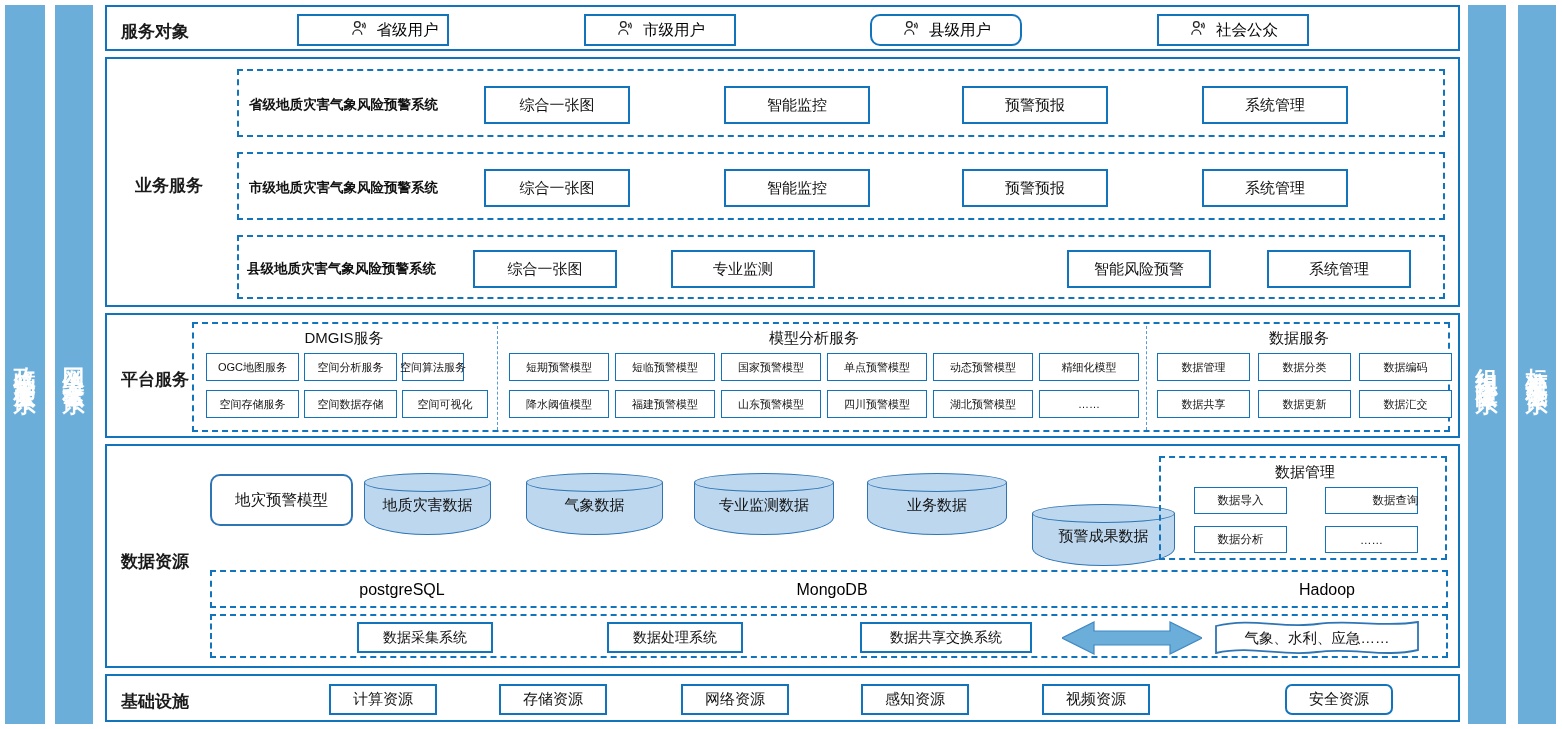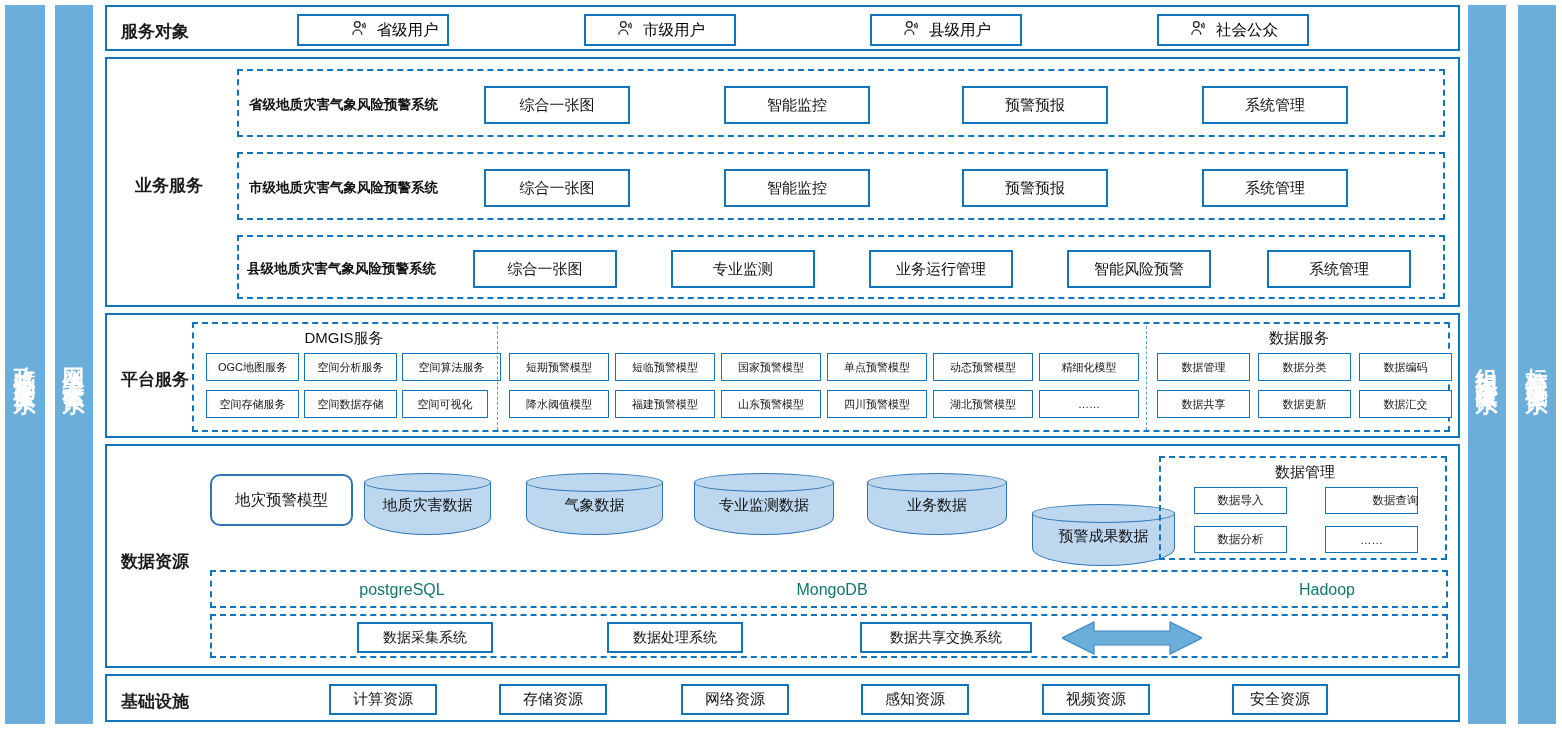--- a/index.html
+++ b/index.html
@@ -42,21 +42,21 @@
   .cyl .top{position:absolute;left:0;right:0;top:0;height:19px;background:#BDD7EE;
             border:1.6px solid #2E75B6;border-radius:50%/50%;box-sizing:border-box;}
   .cyl .lbl{position:absolute;left:0;right:0;top:50%;transform:translateY(-44%);
             text-align:center;font-size:15px;color:#111;z-index:3;white-space:nowrap;}
 
   
   .roundbox{position:absolute;border:2px solid #2E75B6;border-radius:10px;background:#fff;
             display:flex;align-items:center;justify-content:center;font-size:15.5px;color:#111;box-sizing:border-box;}
 
   
-  .dbname{position:absolute;font-size:16px;color:#0f766e;white-space:nowrap;text-align:center;}
+  .dbname{position:absolute;font-size:16px;color:#000000;white-space:nowrap;text-align:center;}
 
   
   .dblarrow{position:absolute;}
 
   
   .wave{position:absolute;}
   .wave .wtext{position:absolute;left:0;right:0;top:50%;transform:translateY(-50%);
                text-align:center;font-size:14.5px;color:#111;white-space:nowrap;}
 </style>
 </head>
@@ -96,21 +96,21 @@
       <span>
         <svg width="19" height="19" viewBox="0 0 24 24" fill="none" stroke="#222" stroke-width="1.6">
           <circle cx="10.5" cy="7" r="3.6"></circle>
           <path d="M4.8 20c0-3.6 2.6-6.2 5.7-6.2s5.7 2.6 5.7 6.2"></path>
           <path d="M16.5 6.4c1.3 1 1.6 3 .6 4.4M18.6 4.6c2.1 1.7 2.6 4.9 1 7.2"></path>
         </svg>
       </span>
       <span>市级用户</span>
     </div>
 
-    <div class="userchip" style="left:763px;top:7px;width:152px;height:32px;">
+    <div class="userchip" style="left:763px;top:7px;width:152px;height:32px;border-radius:10px;">
       <span>
         <svg width="19" height="19" viewBox="0 0 24 24" fill="none" stroke="#222" stroke-width="1.6">
           <circle cx="10.5" cy="7" r="3.6"></circle>
           <path d="M4.8 20c0-3.6 2.6-6.2 5.7-6.2s5.7 2.6 5.7 6.2"></path>
           <path d="M16.5 6.4c1.3 1 1.6 3 .6 4.4M18.6 4.6c2.1 1.7 2.6 4.9 1 7.2"></path>
         </svg>
       </span>
       <span>县级用户</span>
     </div>
 
@@ -142,41 +142,41 @@
       <div class="chip" style="left:245px;top:15px;width:146px;height:38px;">综合一张图</div>
       <div class="chip" style="left:485px;top:15px;width:146px;height:38px;">智能监控</div>
       <div class="chip" style="left:723px;top:15px;width:146px;height:38px;">预警预报</div>
       <div class="chip" style="left:963px;top:15px;width:146px;height:38px;">系统管理</div>
     </div>
 
     <div class="dash" style="left:130px;top:176px;width:1208px;height:64px;">
       <div class="sysname" style="left:8px;top:23px;">县级地质灾害气象风险预警系统</div>
       <div class="chip" style="left:234px;top:13px;width:144px;height:38px;">综合一张图</div>
       <div class="chip" style="left:432px;top:13px;width:144px;height:38px;">专业监测</div>
-      <div class="chip" style="left:630px;top:13px;width:144px;height:38px;">业务运行管理</div>
       <div class="chip" style="left:828px;top:13px;width:144px;height:38px;">智能风险预警</div>
       <div class="chip" style="left:1028px;top:13px;width:144px;height:38px;">系统管理</div>
     </div>
   </div>
 
   <div class="band" style="left:105px;top:313px;width:1355px;height:125px;">
     <div class="band-label" style="left:14px;top:53px;">平台服务</div>
 
     <div class="dash" style="left:85px;top:7px;width:1258px;height:110px;">
 
       <div class="gtitle" style="left:0px;top:5px;width:300px;">DMGIS服务</div>
       <div class="chip sm" style="left:12px;top:29px;width:93px;height:28px;">OGC地图服务</div>
       <div class="chip sm" style="left:110px;top:29px;width:93px;height:28px;">空间分析服务</div>
-      <div class="chip sm" style="left:208px;top:29px;width:99px;height:28px;">空间算法服务</div>
+      <div class="chip sm" style="left:208px;top:29px;width:62px;height:28px;">空间算法服务</div>
       <div class="chip sm" style="left:12px;top:66px;width:93px;height:28px;">空间存储服务</div>
       <div class="chip sm" style="left:110px;top:66px;width:93px;height:28px;">空间数据存储</div>
       <div class="chip sm" style="left:208px;top:66px;width:86px;height:28px;">空间可视化</div>
 
       <div style="position:absolute;left:303px;top:2px;width:0;height:104px;border-left:1.4px dashed #5B9BD5;"></div>
 
+      <div class="gtitle" style="left:310px;top:5px;width:620px;">模型分析服务</div>
       <div class="chip sm" style="left:315px;top:29px;width:100px;height:28px;">短期预警模型</div>
       <div class="chip sm" style="left:421px;top:29px;width:100px;height:28px;">短临预警模型</div>
       <div class="chip sm" style="left:527px;top:29px;width:100px;height:28px;">国家预警模型</div>
       <div class="chip sm" style="left:633px;top:29px;width:100px;height:28px;">单点预警模型</div>
       <div class="chip sm" style="left:739px;top:29px;width:100px;height:28px;">动态预警模型</div>
       <div class="chip sm" style="left:845px;top:29px;width:100px;height:28px;">精细化模型</div>
       <div class="chip sm" style="left:315px;top:66px;width:100px;height:28px;">降水阈值模型</div>
       <div class="chip sm" style="left:421px;top:66px;width:100px;height:28px;">福建预警模型</div>
       <div class="chip sm" style="left:527px;top:66px;width:100px;height:28px;">山东预警模型</div>
       <div class="chip sm" style="left:633px;top:66px;width:100px;height:28px;">四川预警模型</div>
@@ -244,26 +244,32 @@
       <div class="chip" style="left:145px;top:6px;width:136px;height:31px;font-size:14px;">数据采集系统</div>
       <div class="chip" style="left:395px;top:6px;width:136px;height:31px;font-size:14px;">数据处理系统</div>
       <div class="chip" style="left:648px;top:6px;width:172px;height:31px;font-size:14px;">数据共享交换系统</div>
 
       <div class="dblarrow" style="left:850px;top:4px;width:140px;height:36px;">
         <svg width="140" height="36" viewBox="0 0 140 36">
           <polygon points="0,18 32,2 32,11 108,11 108,2 140,18 108,34 108,25 32,25 32,34" fill="#6CAEDA" stroke="#3F87C4" stroke-width="1.2"></polygon>
         </svg>
       </div>
 
+      <div class="wave" style="left:1000px;top:2px;width:210px;height:40px;">
+        <svg width="210" height="40" viewBox="0 0 210 40" preserveAspectRatio="none">
+          <path d="M4,8 C40,-1 70,11 105,6 C140,1 172,10 206,4 L206,32 C172,40 140,29 105,34 C70,39 40,27 4,35 Z" fill="#ffffff" stroke="#2E75B6" stroke-width="1.8"></path>
+        </svg>
+        <div class="wtext">气象、水利、应急……</div>
+      </div>
     </div>
   </div>
 
   <div class="band" style="left:105px;top:674px;width:1355px;height:48px;">
     <div class="band-label" style="left:14px;top:14px;">基础设施</div>
     <div class="chip" style="left:222px;top:8px;width:108px;height:31px;">计算资源</div>
     <div class="chip" style="left:392px;top:8px;width:108px;height:31px;">存储资源</div>
     <div class="chip" style="left:574px;top:8px;width:108px;height:31px;">网络资源</div>
     <div class="chip" style="left:754px;top:8px;width:108px;height:31px;">感知资源</div>
     <div class="chip" style="left:935px;top:8px;width:108px;height:31px;">视频资源</div>
-    <div class="chip" style="left:1125px;top:8px;width:96px;height:31px;">安全资源</div>
+    <div class="chip" style="left:1178px;top:8px;width:108px;height:31px;border-radius:7px;">安全资源</div>
   </div>
 
 </div>
 
 </body></html>

